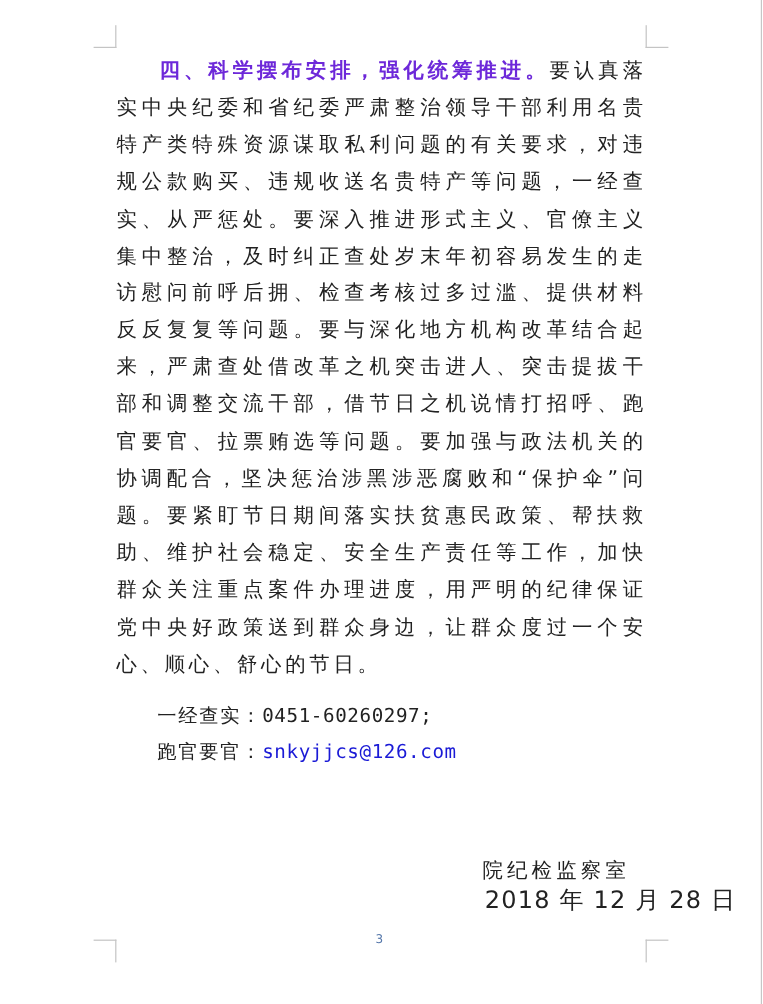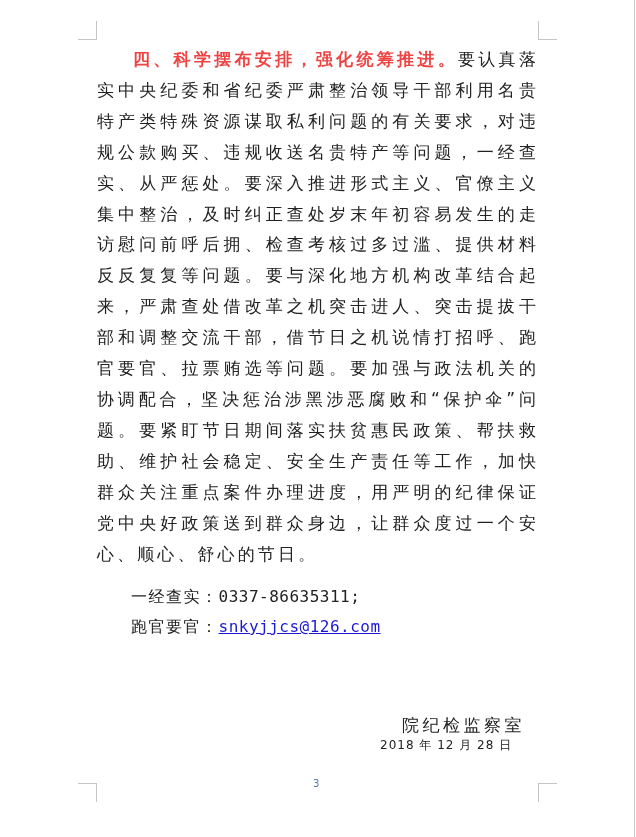--- a/index.html
+++ b/index.html
@@ -13,48 +13,48 @@
   .crop.tr { left: 538px; top: 21px; border-left-width: 1px; border-bottom-width: 1px; }
   .crop.bl { left: 78px; top: 783px; border-right-width: 1px; border-top-width: 1px; }
   .crop.br { left: 538px; top: 783px; border-left-width: 1px; border-top-width: 1px; }
 
   .body-text {
     position: absolute; left: 97px; top: 44px; width: 442px;
     font-size: 17px; line-height: 30.9px; letter-spacing: 3.1px;
     text-align: justify; text-justify: inter-character;
   }
   .para { margin: 0; text-indent: 36px; }
-  .bold { font-weight: bold; color: #ef4444; }
-  a.link { color: #1a1ad6; text-decoration: underline; }
+  .bold { font-weight: bold; color: #6d28d9; }
+  a.link { color: #1a1ad6; }
   .mono { font-family: "DejaVu Sans Mono", "Liberation Mono", monospace; letter-spacing: 0.5px; font-size: 16px; }
 
   .contact { position: absolute; left: 131px; font-size: 16px; letter-spacing: 1.5px; }
   .contact.phone { top: 587px; }
   .contact.mail { top: 617px; }
 
   .sign-org { position: absolute; left: 402px; top: 714px; font-size: 17px; letter-spacing: 3.5px; }
-  .sign-date { position: absolute; left: 380px; top: 737px; font-size: 12px; letter-spacing: 1px; }
+  .sign-date { position: absolute; left: 404px; top: 737px; font-size: 20px; letter-spacing: 1px; }
 
   .page-num { position: absolute; left: 313px; top: 778px; font-size: 10px; color: #5577aa; }
 </style>
 </head>
 <body>
 
 <div class="page-edge"></div>
 <div class="crop tl"></div>
 <div class="crop tr"></div>
 <div class="crop bl"></div>
 <div class="crop br"></div>
 
 <div class="body-text">
   <p class="para"><span class="bold">四、科学摆布安排，强化统筹推进。</span><span>要认真落实中央纪委和省纪委严肃整治领导干部利用名贵特产类特殊资源谋取私利问题的有关要求，对违规公款购买、违规收送名贵特产等问题，一经查实、从严惩处。要深入推进形式主义、官僚主义集中整治，及时纠正查处岁末年初容易发生的走访慰问前呼后拥、检查考核过多过滥、提供材料反反复复等问题。要与深化地方机构改革结合起来，严肃查处借改革之机突击进人、突击提拔干部和调整交流干部，借节日之机说情打招呼、跑官要官、拉票贿选等问题。要加强与政法机关的协调配合，坚决惩治涉黑涉恶腐败和“保护伞”问题。要紧盯节日期间落实扶贫惠民政策、帮扶救助、维护社会稳定、安全生产责任等工作，加快群众关注重点案件办理进度，用严明的纪律保证党中央好政策送到群众身边，让群众度过一个安心、顺心、舒心的节日。</span></p>
 </div>
 
 <div class="contact phone">
-  <span>一经查实：</span><span class="mono">0337-86635311;</span>
+  <span>一经查实：</span><span class="mono">0451-60260297;</span>
 </div>
 <div class="contact mail">
   <span>跑官要官：</span><a class="link mono">snkyjjcs@126.com</a>
 </div>
 
 <div class="sign-org">院纪检监察室</div>
 <div class="sign-date">2018 年 12 月 28 日</div>
 
 <div class="page-num">3</div>
 

